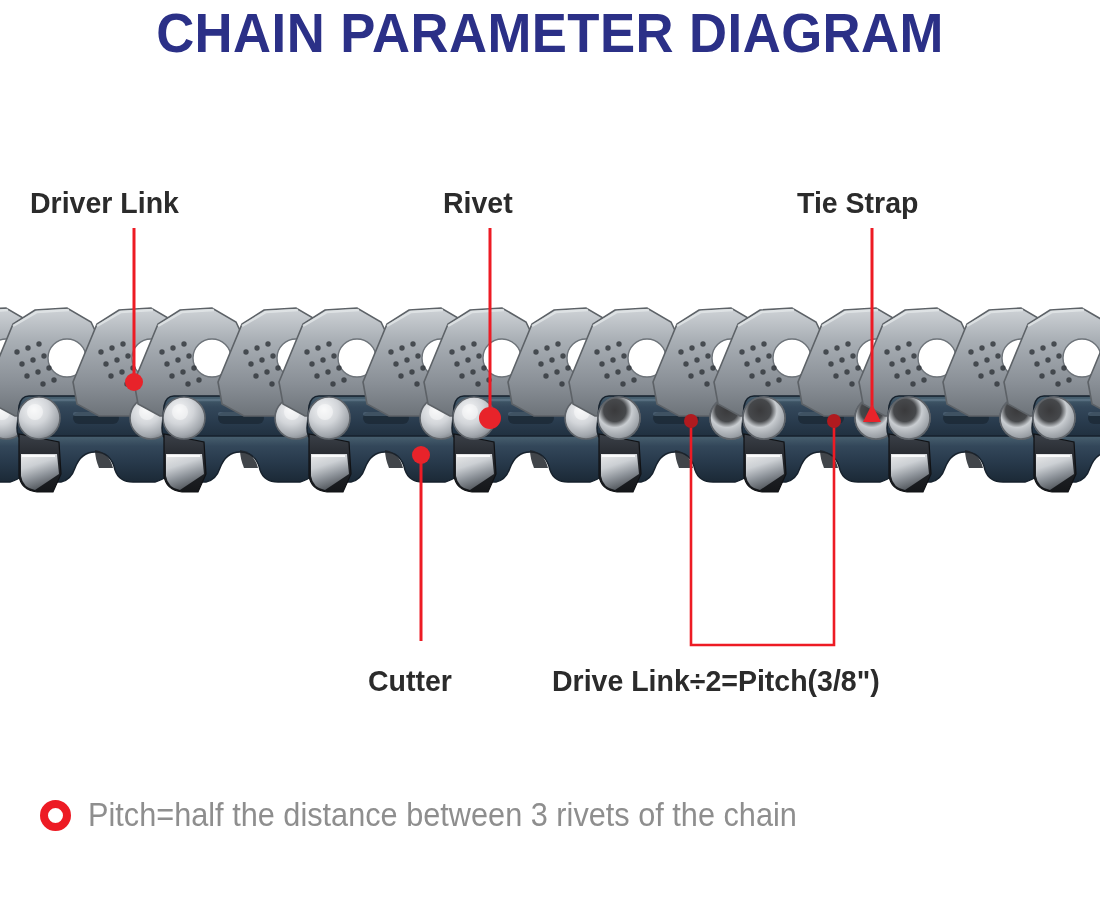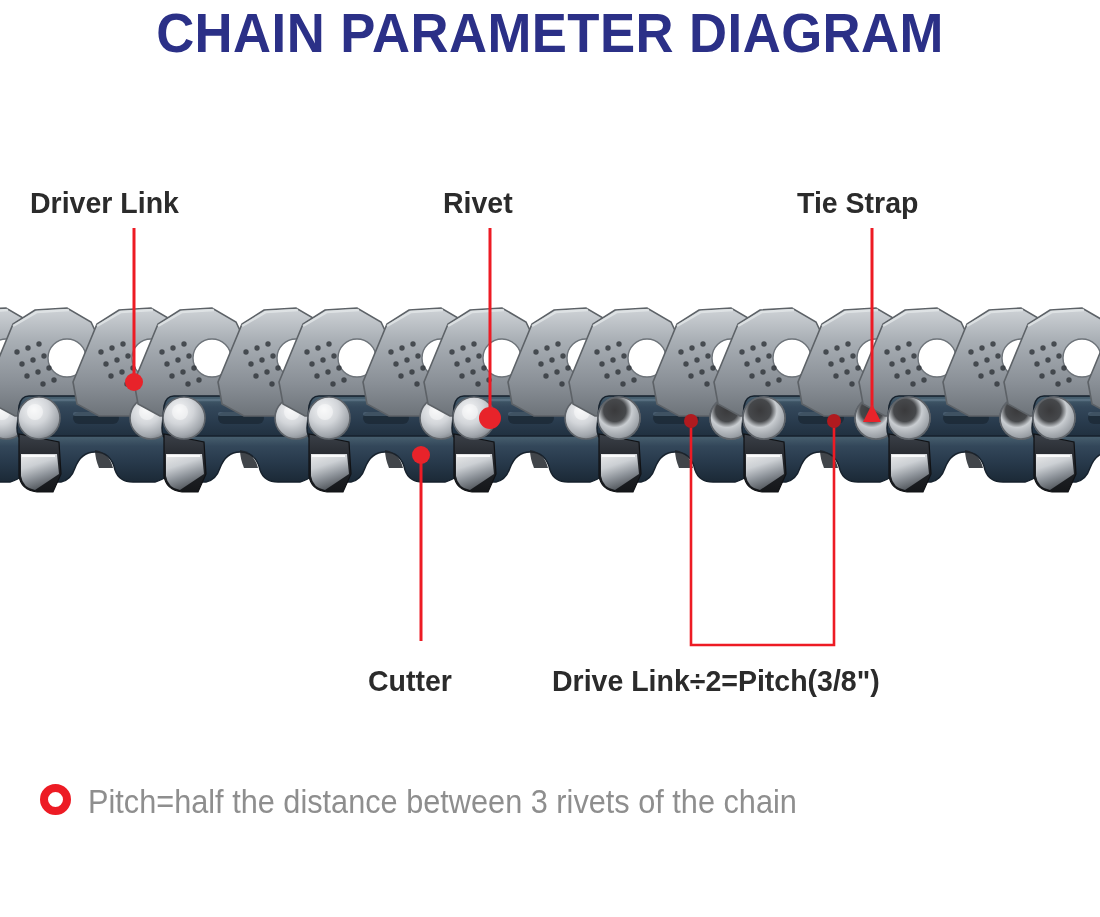--- a/index.html
+++ b/index.html
@@ -66,20 +66,21 @@
 
   
   #notes {
     position: absolute;
     left: 40px;
     top: 784px;
     width: 1040px;
   }
   .note-row {
     display: flex;
+    align-items: center;
     height: 62px;
   }
   .note-bullet {
     flex: 0 0 auto;
     width: 31px;
     height: 31px;
     border-radius: 50%;
     border: 8px solid #ed1b24;
     box-sizing: border-box;
     margin-right: 17px;

